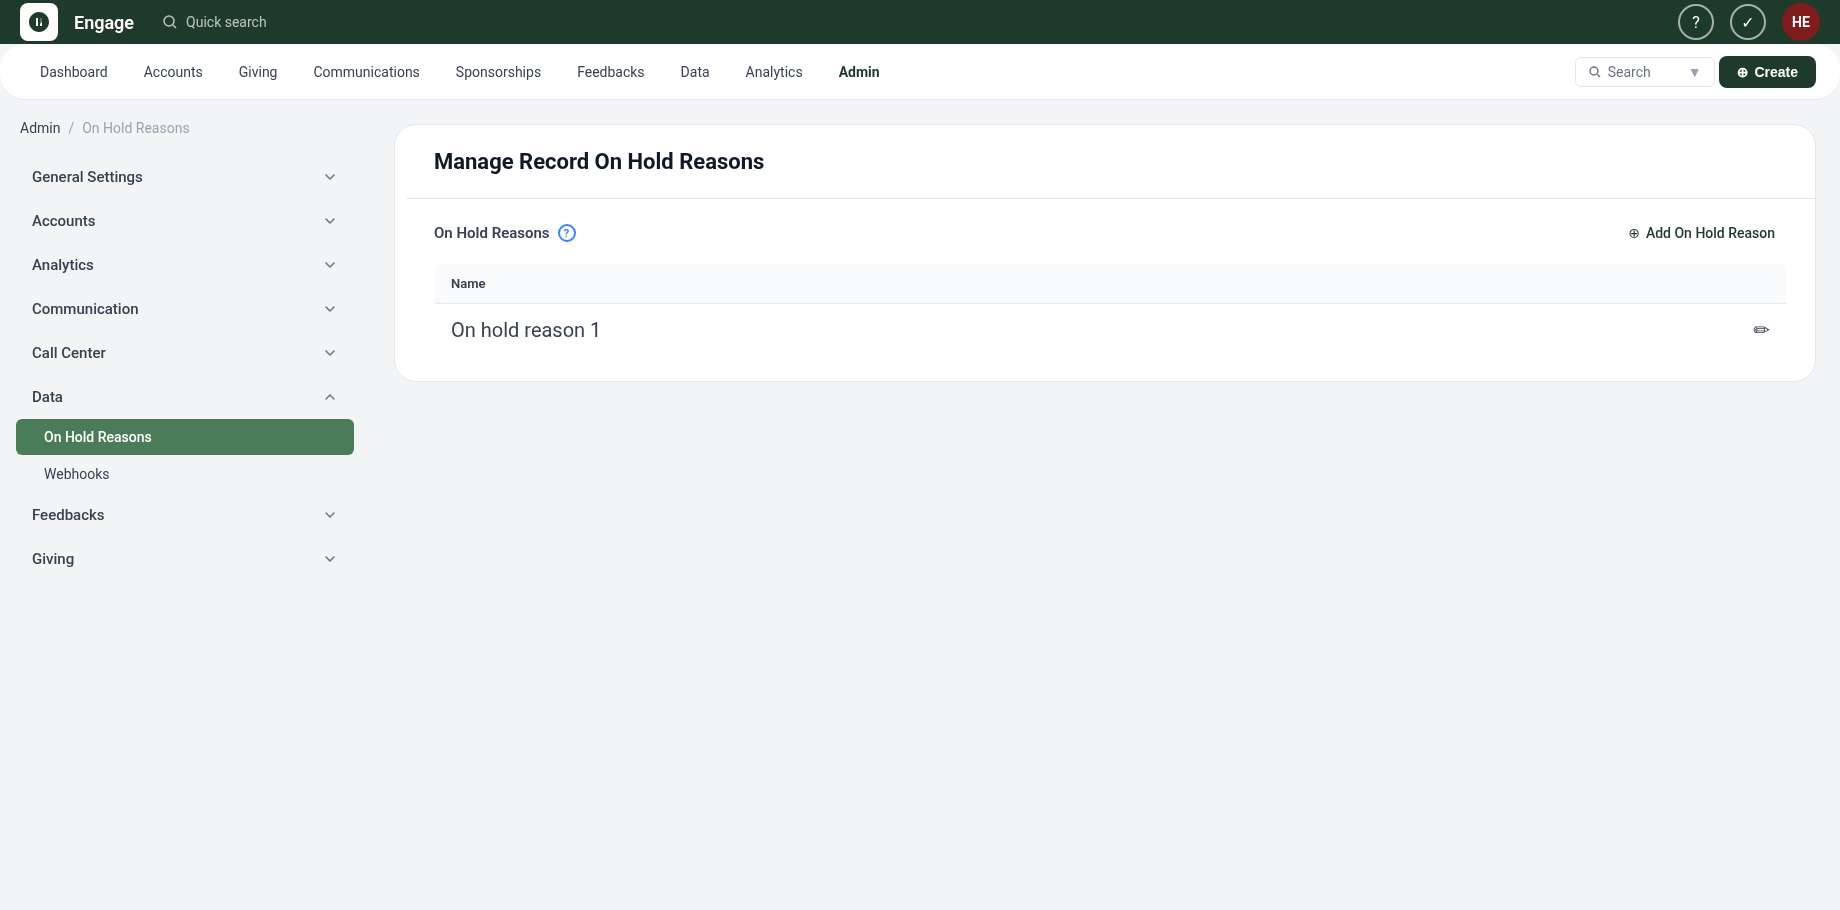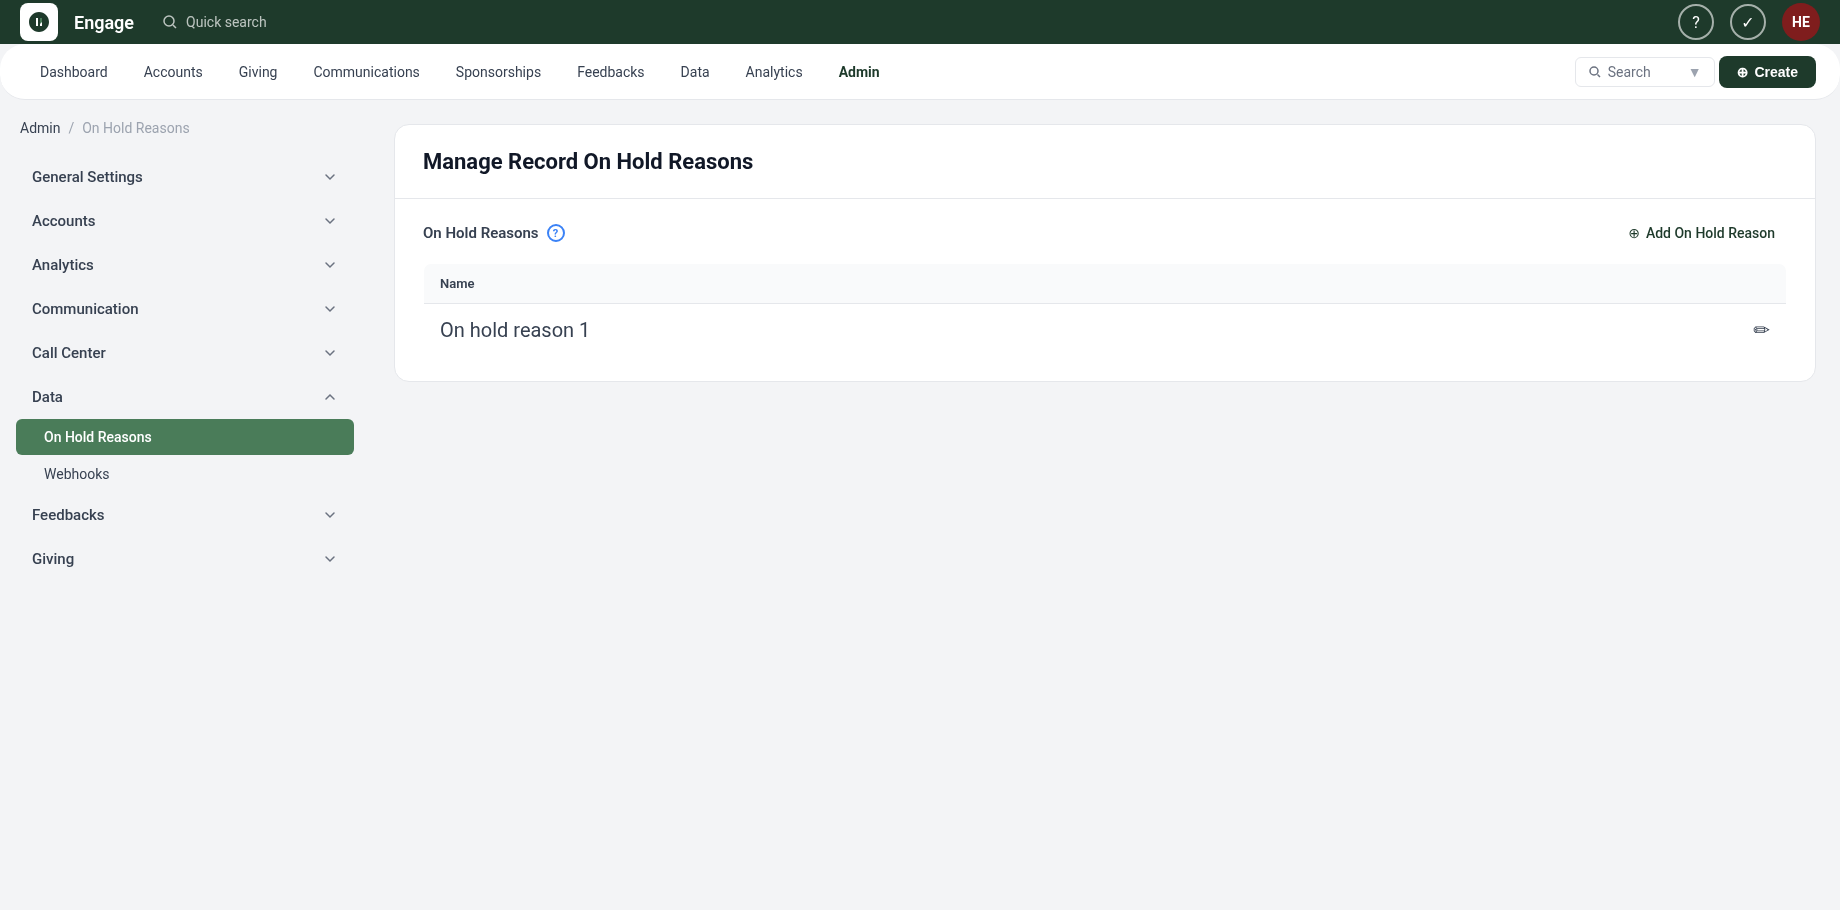--- a/index.html
+++ b/index.html
@@ -161,23 +161,24 @@
     }
 
     
     .main-content {
       flex: 1;
       padding: 24px;
     }
 
     .content-card {
       background: white;
-      border-radius: 15px;
+      border-radius: 22px;
       border: 1px solid #e5e7eb;
       overflow: hidden;
+      padding-left: 11px;
     }
 
     .content-card-header {
       padding: 24px 28px;
       border-bottom: 1px solid #e5e7eb;
     }
     .content-card-header h1 {
       font-size: 22px;
       font-weight: 700;
       color: #111827;

